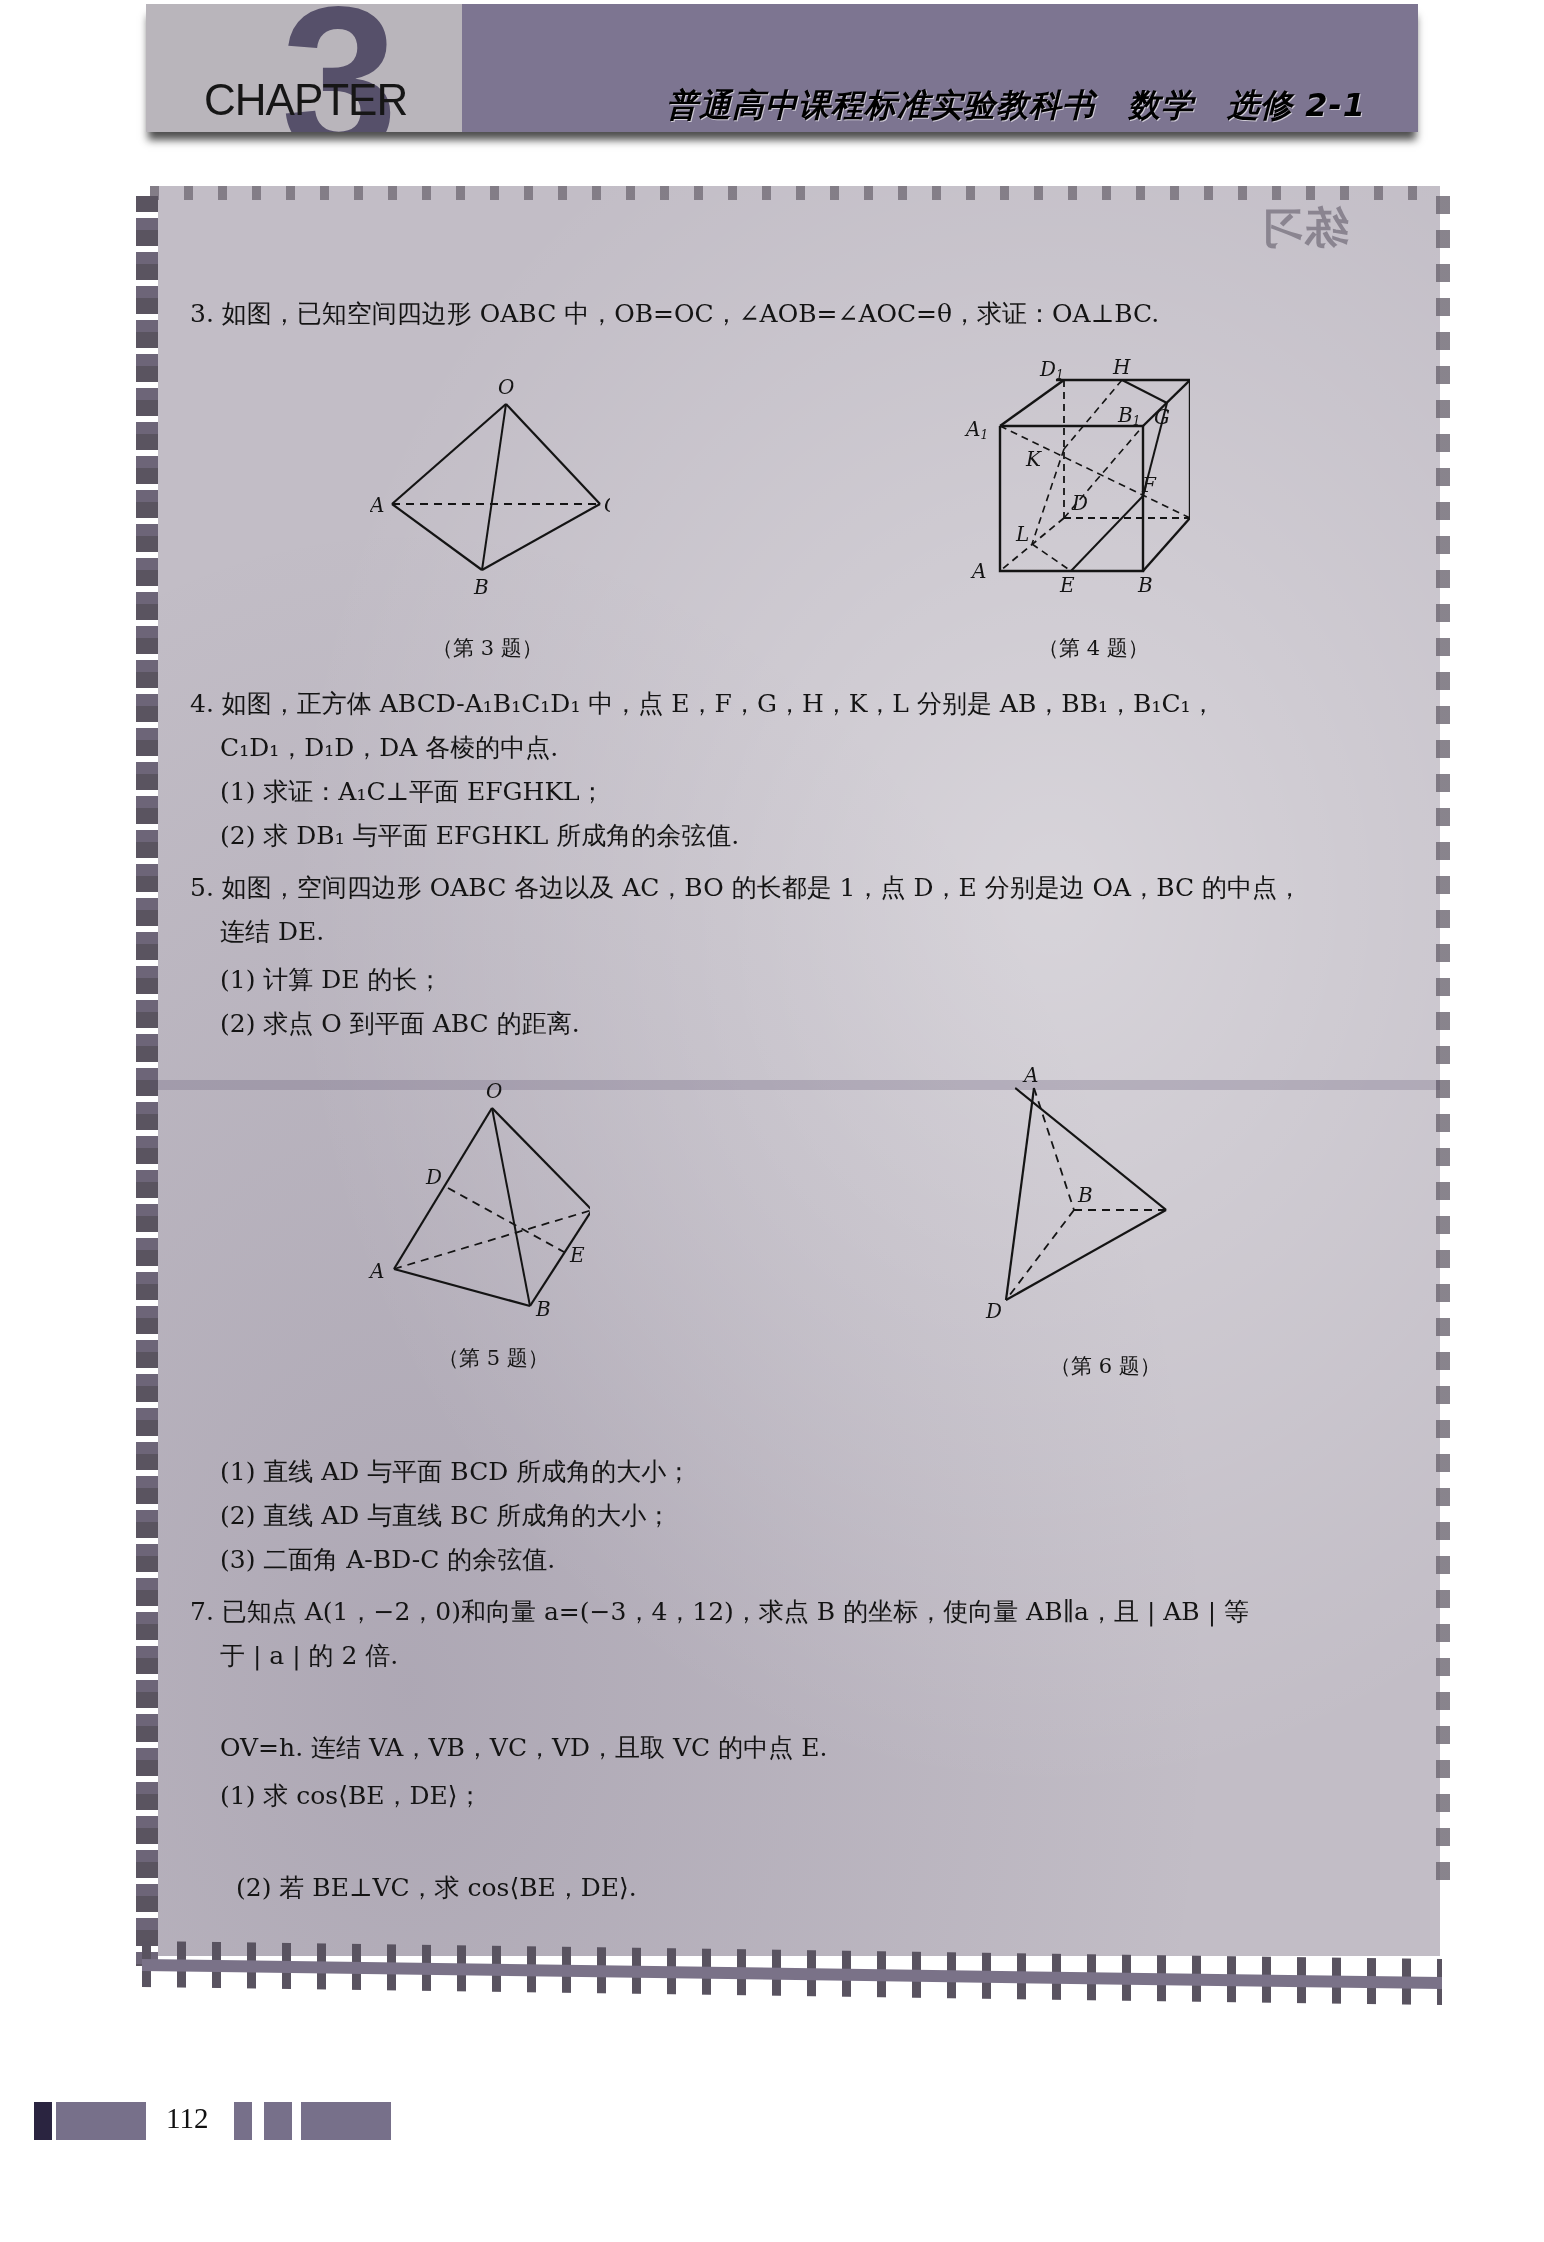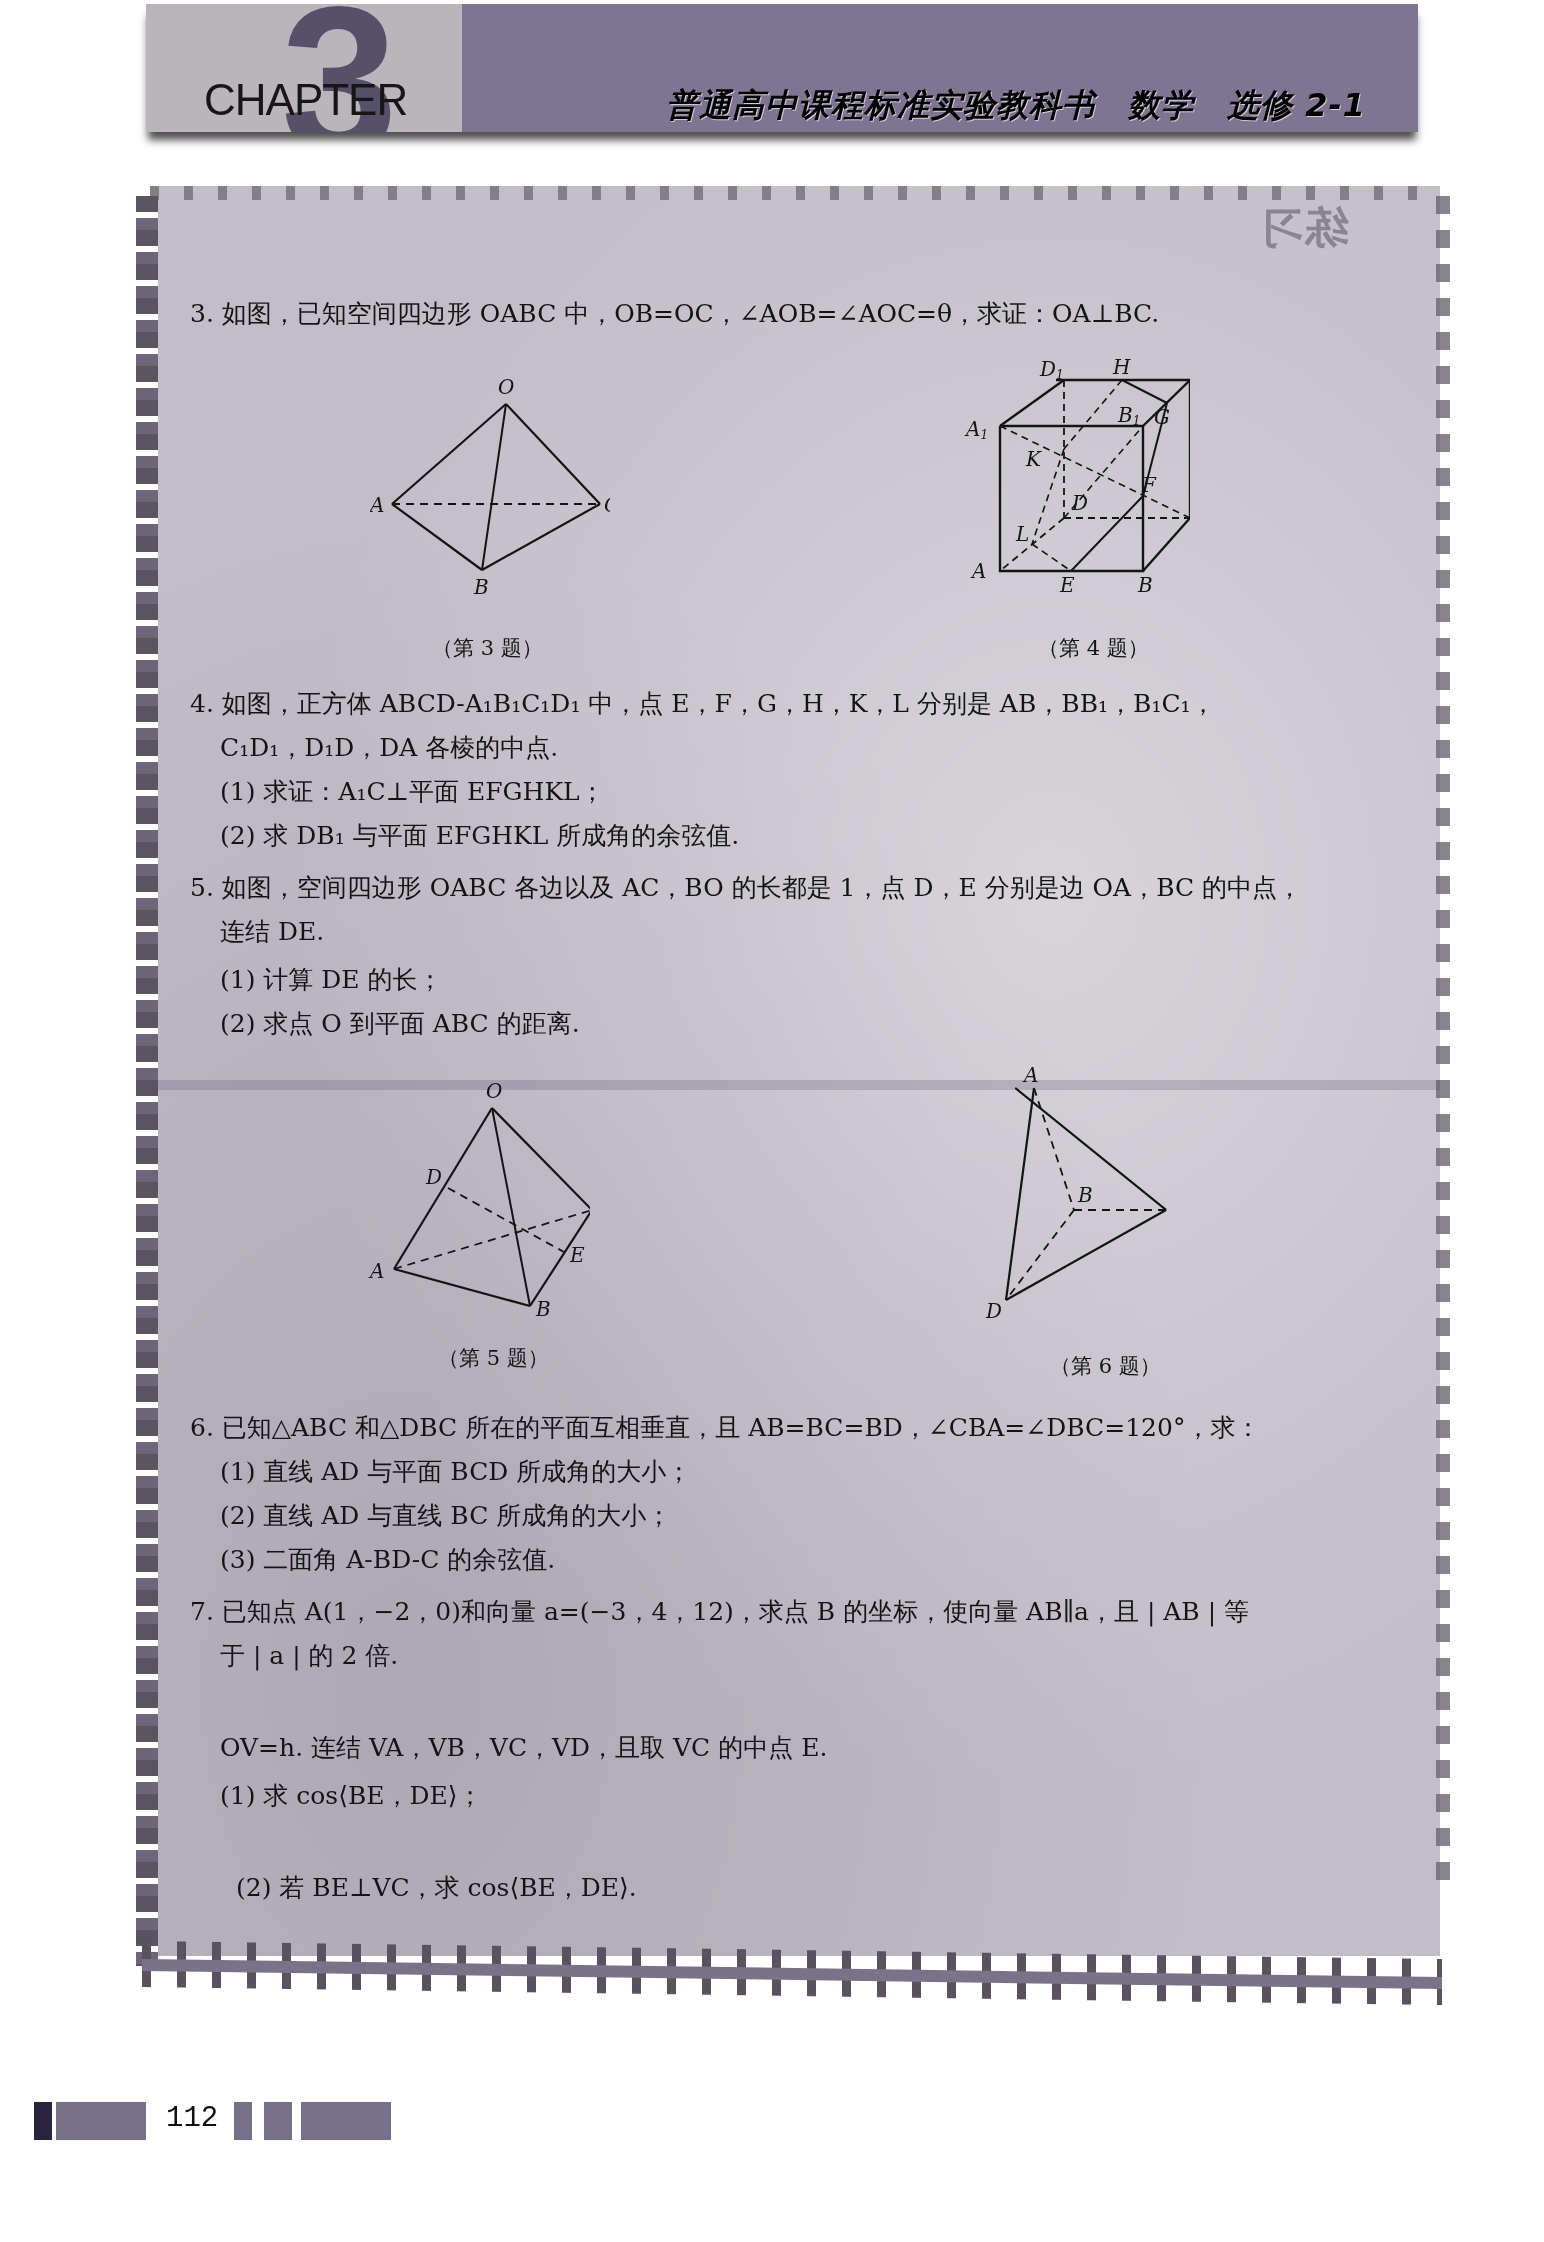--- a/index.html
+++ b/index.html
@@ -78,21 +78,21 @@
   .fig { position:absolute; }
   .fig svg { display:block; }
   .caption {
     position:absolute; font-size:21px; color:#141414; white-space:nowrap;
   }
   .lbl { font-family:"DejaVu Serif", serif; font-style:italic; font-size:20px; fill:#141414; }
   .lbl-s { font-family:"DejaVu Serif", serif; font-size:12px; fill:#141414; }
   
   .footer-bar { position:absolute; top:2102px; height:38px; background:#77708a; }
   .page-num {
-    position:absolute; left:166px; top:2102px; font-size:29px; color:#111; font-family:Liberation Mono, monospace;
+    position:absolute; left:166px; top:2102px; font-size:29px; color:#111; font-family:Liberation Serif, serif;
   }
 </style>
 </head>
 <body>
 
 <div class="header">
   <div class="header-left">
     <div class="chapter-num">3</div>
     <div class="chapter-word">CHAPTER</div>
   </div>
@@ -219,24 +219,20 @@
       <line x1="144" y1="158" x2="236" y2="158" stroke="#141414" stroke-width="1.8" stroke-dasharray="8,6"></line>
       <line x1="144" y1="158" x2="76" y2="248" stroke="#141414" stroke-width="1.8" stroke-dasharray="8,6"></line>
       <text class="lbl" x="94" y="30">A</text>
       <text class="lbl" x="148" y="150">B</text>
       <text class="lbl" x="242" y="166">C</text>
       <text class="lbl" x="56" y="266">D</text>
     </svg>
     <div class="caption" style="left:120px; top:300px;">（第 6 题）</div>
   </div>
 
-  <div class="line q" style="top:1226px;">
-    <span>6.</span>
-    <span>已知△ABC 和△DBC 所在的平面互相垂直，且 AB=BC=BD，∠CBA=∠DBC=120°，求：</span>
-  </div>
   <div class="line ind" style="top:1270px;">(1) 直线 AD 与平面 BCD 所成角的大小；</div>
   <div class="line ind" style="top:1314px;">(2) 直线 AD 与直线 BC 所成角的大小；</div>
   <div class="line ind" style="top:1358px;">(3) 二面角 A-BD-C 的余弦值.</div>
 
   <div class="line q" style="top:1410px;">
     <span>7.</span>
     <span>已知点 A(1，−2，0)和向量 a=(−3，4，12)，求点 B 的坐标，使向量 AB∥a，且 | AB | 等</span>
   </div>
   <div class="line ind" style="top:1454px;">于 | a | 的 2 倍.</div>
 

